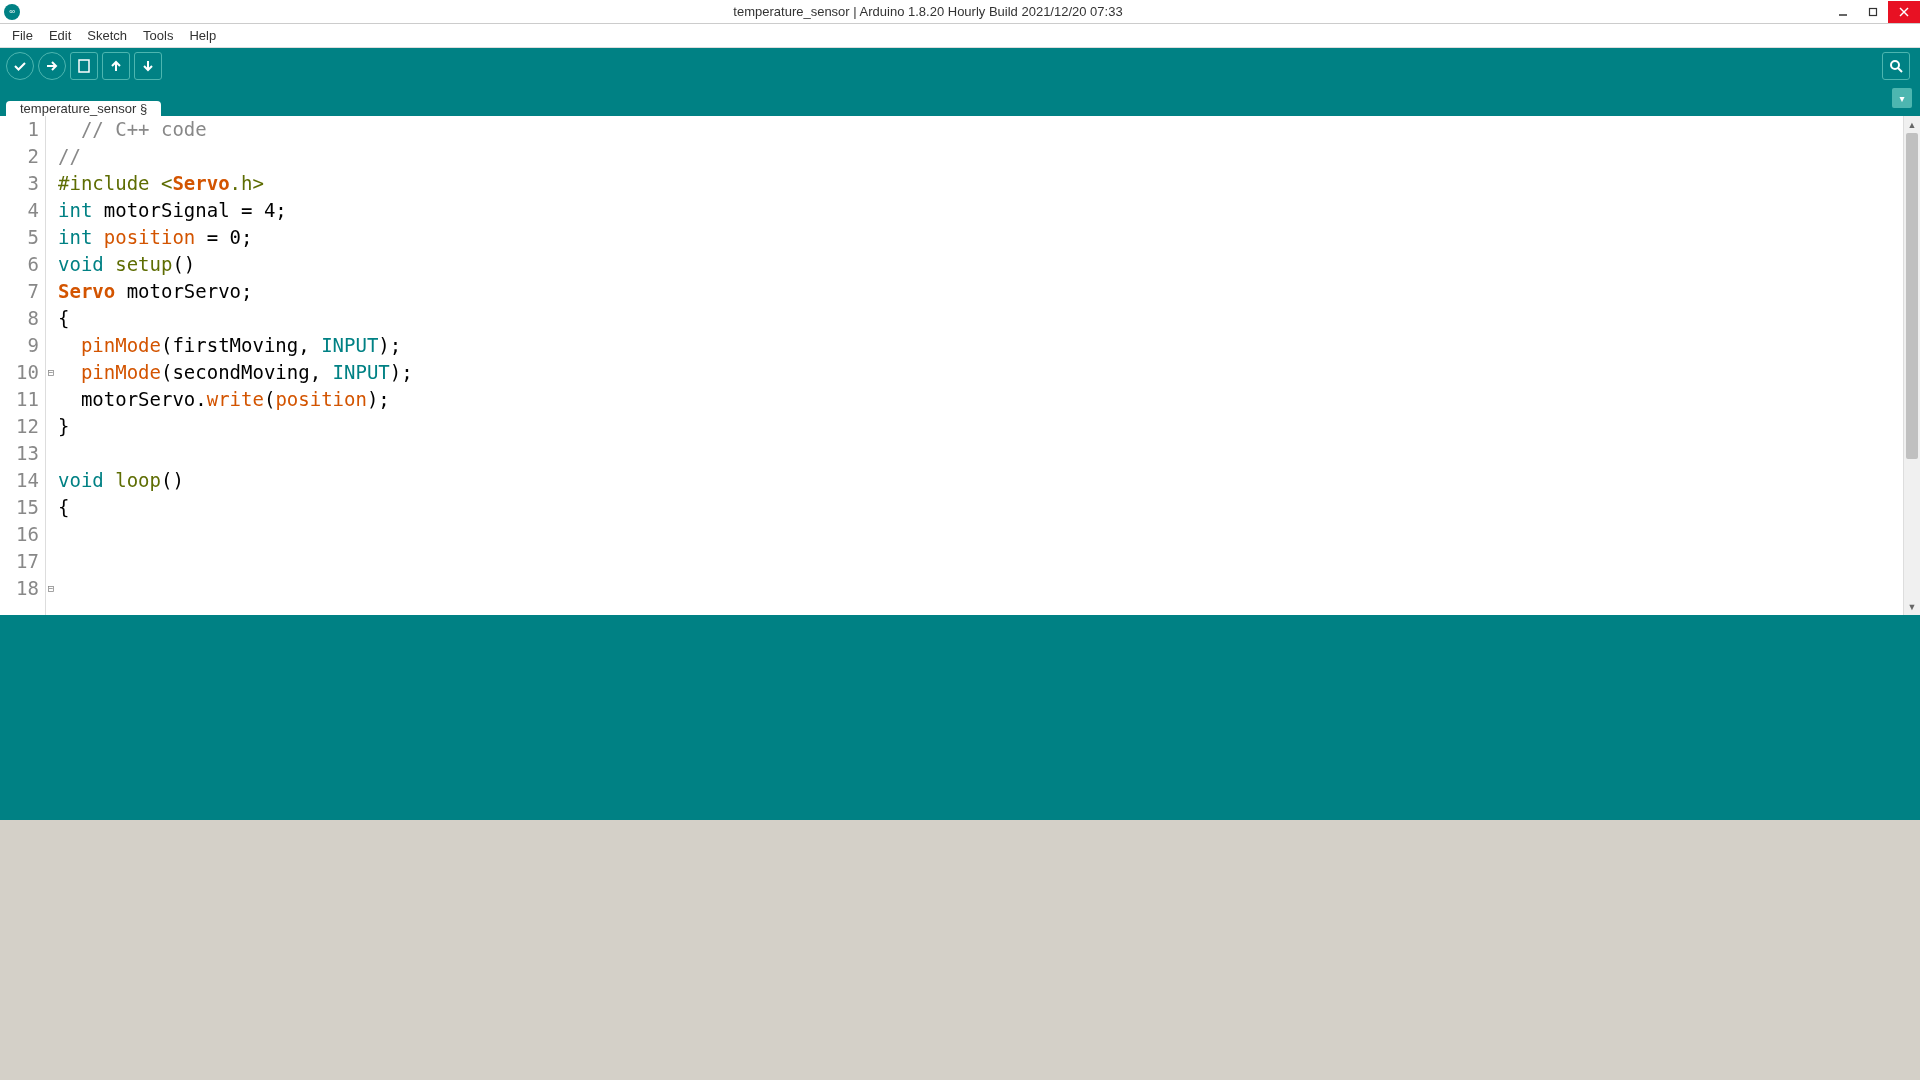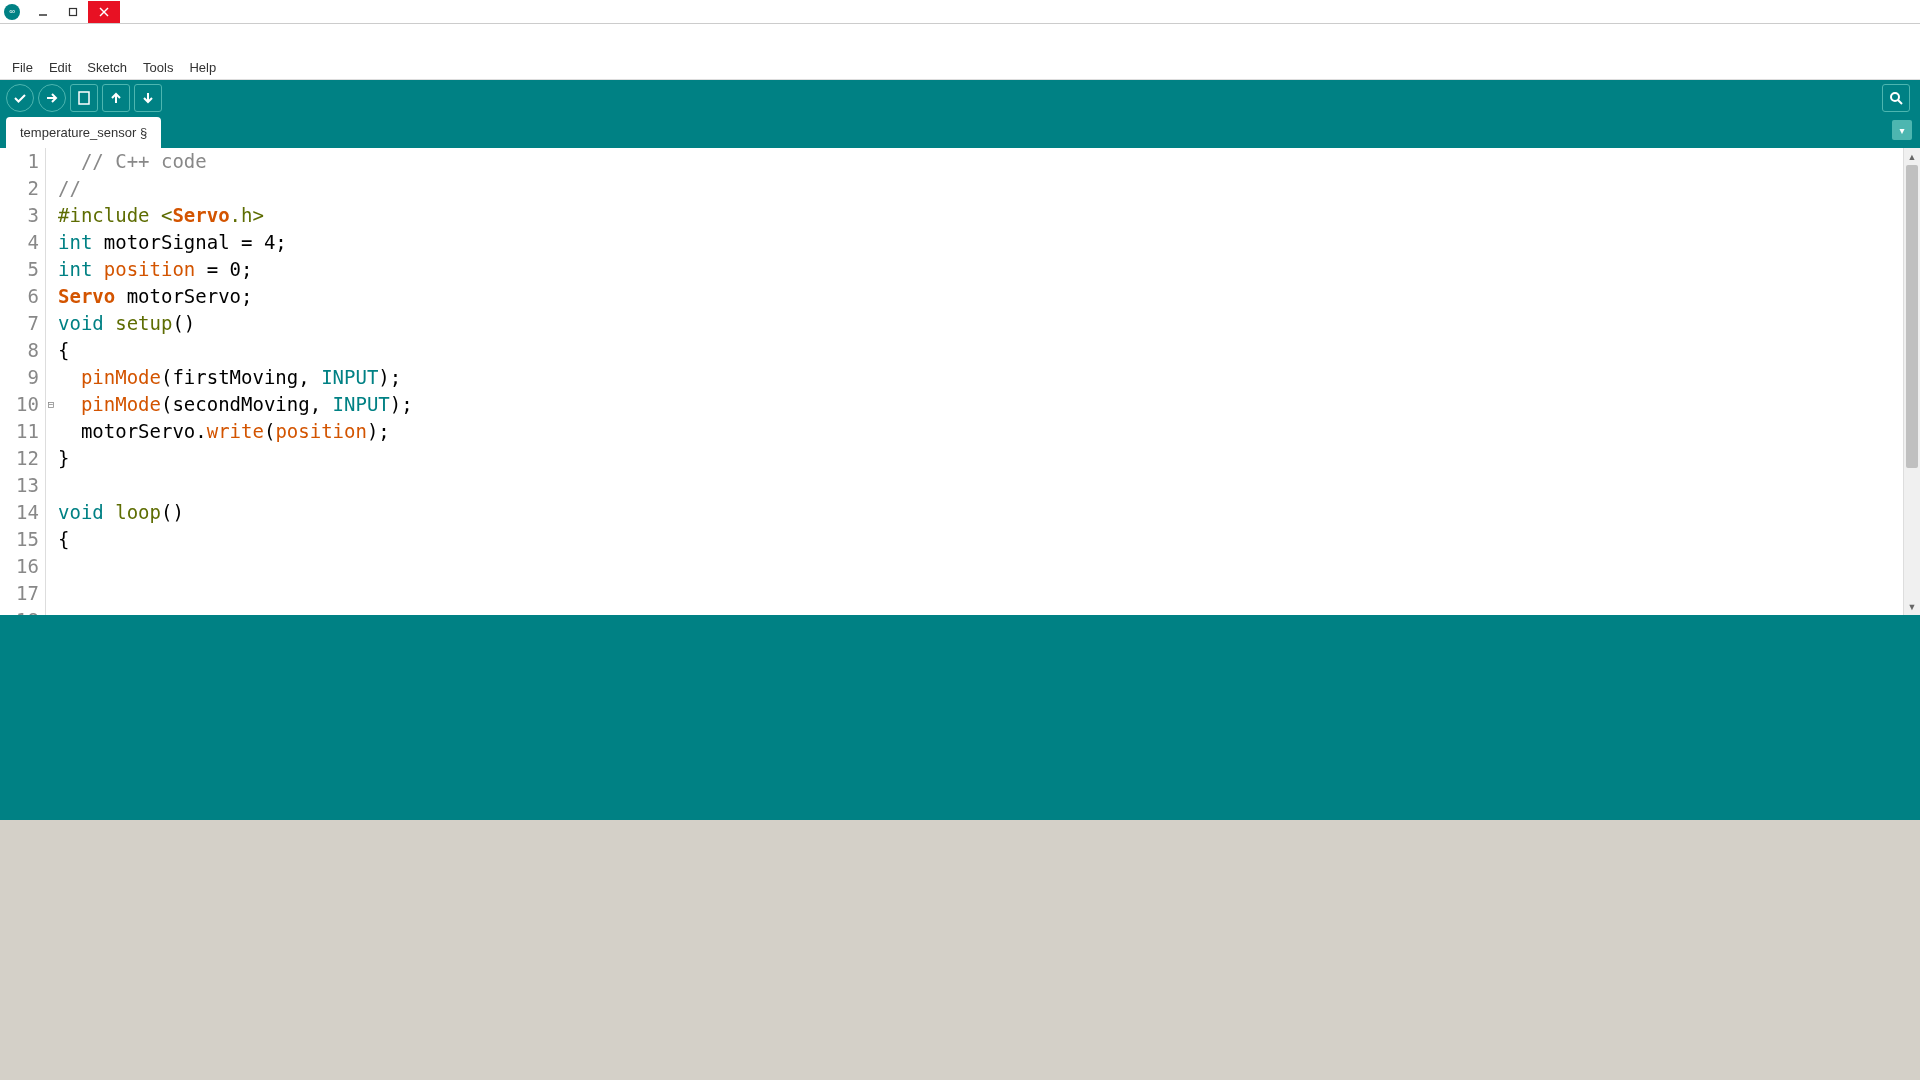--- a/index.html
+++ b/index.html
@@ -63,21 +63,20 @@
 .wc-btn.minimize, .wc-btn.maximize {
   color: #333;
 }
 .menubar {
   height: 24px;
   background: #fff;
   display: flex;
   align-items: center;
   padding: 0 4px;
   border-bottom: 1px solid #ddd;
-  margin-top: 32px;
 }
 .menu-item {
   padding: 2px 8px;
   font-size: 13px;
   color: #333;
   cursor: pointer;
 }
 .toolbar {
   height: 36px;
   background: #008184;
@@ -105,21 +104,21 @@
 .tab-strip {
   height: 32px;
   background: #008184;
   display: flex;
   align-items: flex-end;
   padding: 0 6px;
   position: relative;
 }
 .tab {
   background: #fff;
-  padding: 8px 14px;
+  padding: 0 14px;
   font-size: 13px;
   color: #333;
   border-top-left-radius: 4px;
   border-top-right-radius: 4px;
   cursor: pointer;
   margin-top: 19px;
 }
 .tab-menu-btn {
   position: absolute;
   right: 8px;
@@ -225,20 +224,21 @@
   background: #d4d0c8;
 }
 svg { display: block; }
 </style>
 </head>
 <body>
 
 <div class="window">
   <div class="titlebar">
     <div class="app-icon">∞</div>
+    <div class="title-text">temperature_sensor | Arduino 1.8.20 Hourly Build 2021/12/20 07:33</div>
     <div class="window-controls">
       <div class="wc-btn minimize">
         <svg width="10" height="10">
             <line x1="1" y1="8" x2="9" y2="8" stroke="#333" stroke-width="1.5"></line>
           </svg>
       </div>
       <div class="wc-btn maximize">
         <svg width="10" height="10">
             <rect x="1.5" y="1.5" width="7" height="7" fill="none" stroke="#333" stroke-width="1.2"></rect>
           </svg>
@@ -343,22 +343,22 @@
           <div class="fold"></div>
           <div class="fold"></div>
           <div class="fold">⊟</div>
         </div>
       <div class="code-lines" id="codelines">
           <div class="code-line"><span class="tk-comment">  // C++ code</span></div>
           <div class="code-line"><span class="tk-comment">//</span></div>
           <div class="code-line"><span class="tk-preproc">#include &lt;</span><span class="tk-keyword">Servo</span><span class="tk-preproc">.h&gt;</span></div>
           <div class="code-line"><span class="tk-type">int</span><span> motorSignal = 4;</span></div>
           <div class="code-line"><span class="tk-type">int</span><span> </span><span class="tk-var">position</span><span> = 0;</span></div>
+          <div class="code-line"><span class="tk-type">void</span><span> </span><span class="tk-preproc">setup</span><span>()</span></div>
           <div class="code-line"><span class="tk-keyword">Servo</span><span> motorServo;</span></div>
-          <div class="code-line"><span class="tk-type">void</span><span> </span><span class="tk-preproc">setup</span><span>()</span></div>
           <div class="code-line"><span>{</span></div>
           <div class="code-line"><span>  </span><span class="tk-func">pinMode</span><span>(firstMoving, </span><span class="tk-const">INPUT</span><span>);</span></div>
           <div class="code-line"><span>  </span><span class="tk-func">pinMode</span><span>(secondMoving, </span><span class="tk-const">INPUT</span><span>);</span></div>
           <div class="code-line"><span>  motorServo.</span><span class="tk-func">write</span><span>(</span><span class="tk-var">position</span><span>);</span></div>
           <div class="code-line"><span>}</span></div>
           <div class="code-line"><span></span></div>
           <div class="code-line"><span class="tk-type">void</span><span> </span><span class="tk-preproc">loop</span><span>()</span></div>
           <div class="code-line"><span>{</span></div>
         </div>
     </div>

